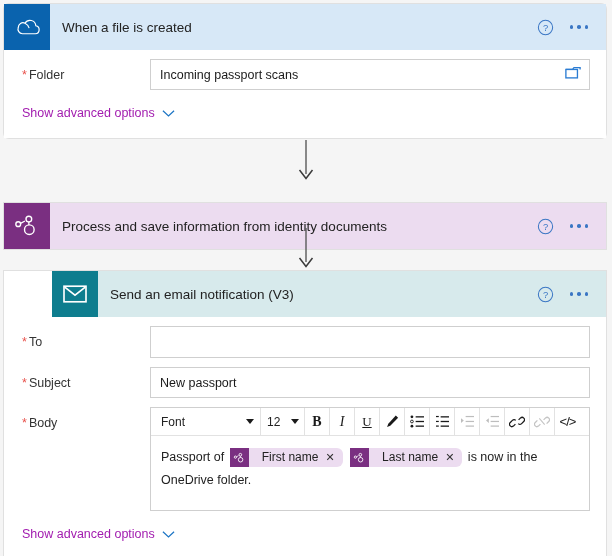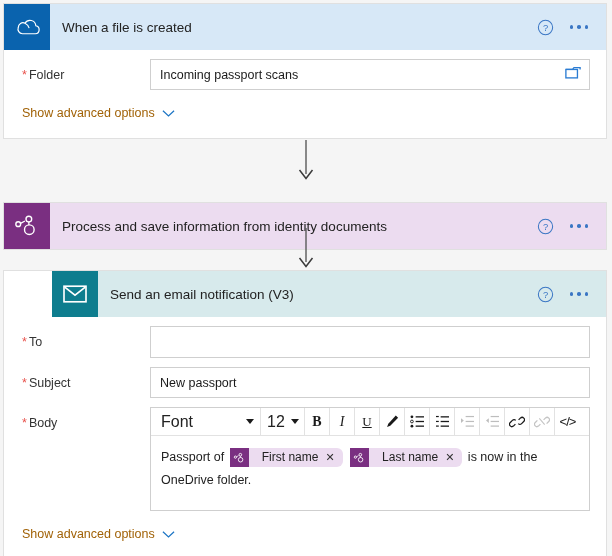--- a/index.html
+++ b/index.html
@@ -117,21 +117,21 @@
     width: 18px; height: 16px;
     cursor: pointer;
   }
 
   
   .advanced {
     display: flex;
     align-items: center;
     gap: 7px;
     padding: 16px 0 14px 18px;
-    color: #a16207;
+    color: #a21caf;
     font-size: 12.5px;
     cursor: pointer;
     width: max-content;
   }
   .chev { width: 13px; height: 9px; display: block; }
 
   
   .connector {
     position: absolute;
     left: 0; width: 612px;
@@ -152,21 +152,21 @@
     height: 27px;
     border-bottom: 1px solid #e2e2e2;
     padding: 0 2px;
   }
   .tb-select {
     display: flex;
     align-items: center;
     border-right: 1px solid #e2e2e2;
     height: 100%;
     padding: 0 6px 0 8px;
-    font-size: 16px;
+    font-size: 12px;
     color: #222;
     cursor: pointer;
     box-sizing: border-box;
   }
   .tb-font { width: 108px; justify-content: space-between; }
   .tb-size { width: 44px; justify-content: space-between; padding: 0 5px 0 6px; }
   .caret {
     width: 0; height: 0;
     border-left: 4.5px solid transparent;
     border-right: 4.5px solid transparent;
@@ -224,21 +224,21 @@
     font-size: 11px;
     cursor: pointer;
     line-height: 1;
   }
 </style>
 </head>
 <body>
 
 <div class="flow">
 
-  <div class="card" style="top:3px;">
+  <div class="card" style="top:3px;border-radius:6px;">
     <div class="card-header hdr-blue">
       <div class="card-icon ico-blue">
         <svg width="27" height="20" viewBox="0 0 34 24" fill="none" aria-hidden="true">
           <path d="M10.6 20.5h16.3a5.1 5.1 0 0 0 .6-10.1 7.4 7.4 0 0 0-13.7-3.2 5.9 5.9 0 0 0-8.4 5.3 5.9 5.9 0 0 0 5.2 8z" stroke="#ffffff" stroke-width="1.5" fill="none"></path>
           <path d="M13.8 7.2c2.6 1.2 4.5 3.4 5.3 6.2" stroke="#ffffff" stroke-width="1.4" fill="none"></path>
         </svg>
       </div>
       <div class="card-title">When a file is created</div>
       <div class="hdr-actions">
         <svg class="help-icon" viewBox="0 0 20 20">

